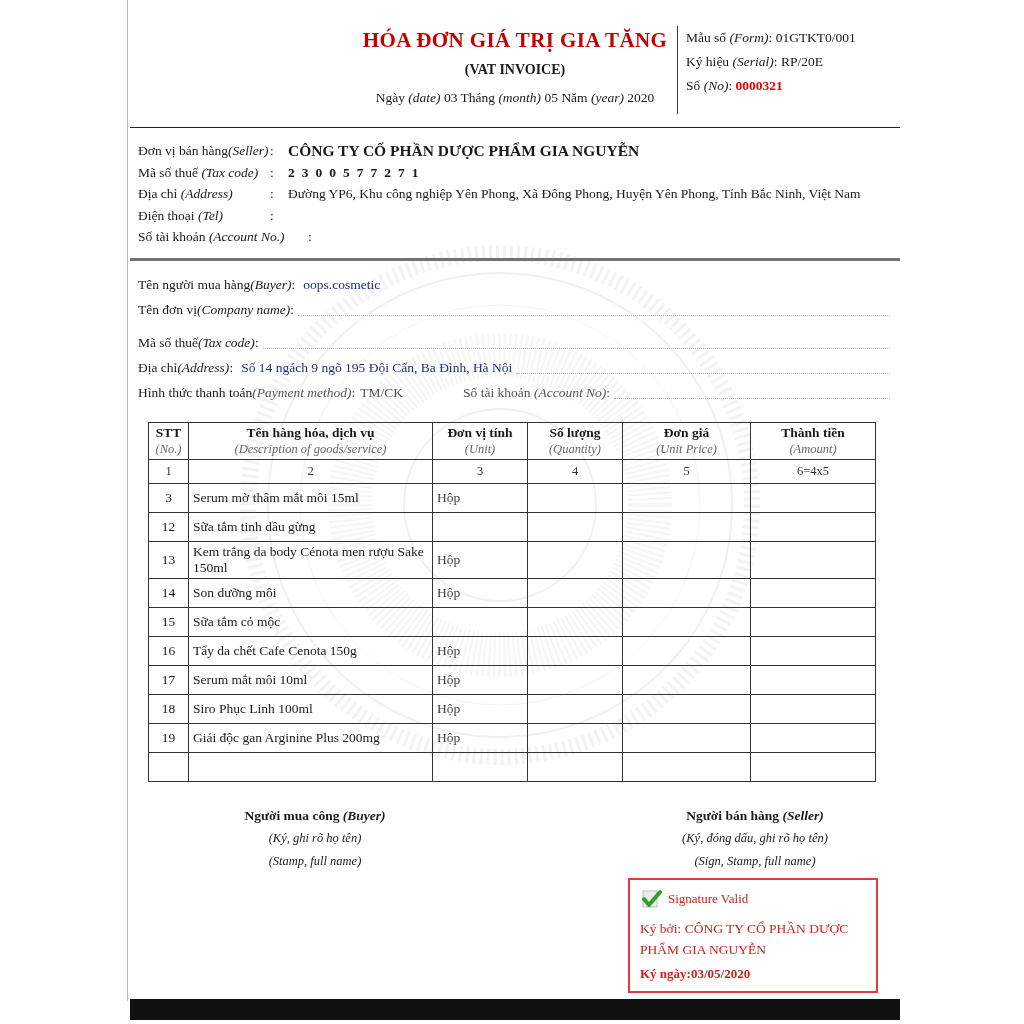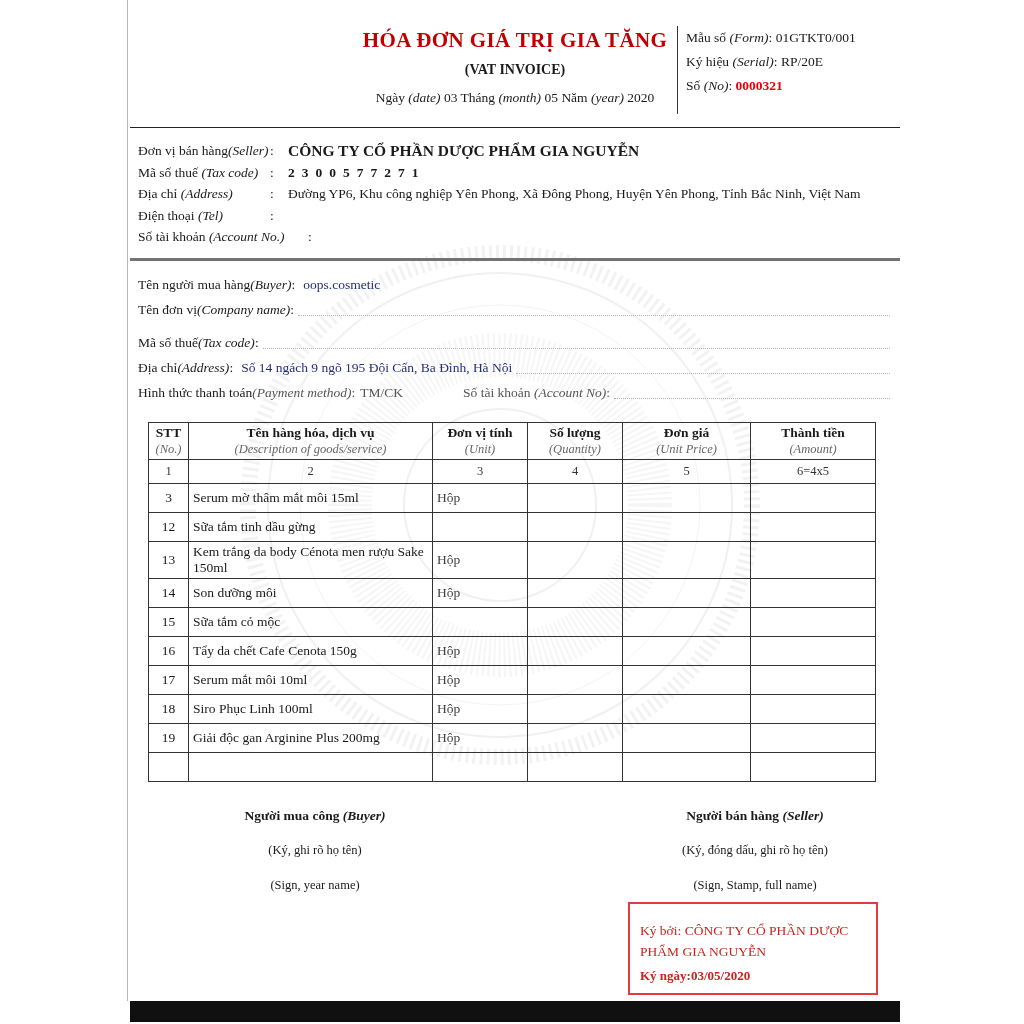--- a/index.html
+++ b/index.html
@@ -49,21 +49,21 @@
   tr.drow td { height: 29px; font-size: 13.5px; }
   td.c-no { text-align: center; }
   td.c-desc { padding-left: 7px; }
   td.c-unit { padding-left: 7px; color: #3f3f3f; }
 
   
   .signs { display: flex; margin-top: 26px; font-size: 13.5px; }
   .sign-left { margin-left: 75px; width: 220px; text-align: center; }
   .sign-right { margin-left: auto; margin-right: 25px; width: 240px; text-align: center; }
   .sign-title { font-weight: bold; }
-  .sign-sub { font-size: 12.5px; line-height: 17px; margin-top: 18px; }
+  .sign-sub { font-style: italic; font-size: 12.5px; line-height: 17px; margin-top: 6px; }
 
   
   .stamp { margin: 8px 22px 0 auto; width: 250px; border: 2px solid #e23b3b; padding: 8px 10px 9px; color: #c9231c; }
   .stamp-top { display: flex; align-items: center; gap: 6px; font-size: 13px; }
   .stamp-kyboi { margin-top: 8px; font-size: 13.5px; line-height: 21px; }
   .stamp-date { margin-top: 6px; font-size: 13px; font-weight: bold; }
 
   
   .note { margin-top: 20px; text-align: center; font-style: italic; font-size: 12.5px; }
   .bar { margin-top: 6px; height: 21px; background: #101010; color: #fff; display: flex; align-items: center;
@@ -293,30 +293,37 @@
               <td></td>
               <td></td>
             </tr>
           </tbody>
       </table>
 
       <div class="signs">
         <div class="sign-left">
           <div class="sign-title"><span>Người mua công </span><span class="it">(Buyer)</span></div>
           <div class="sign-sub">(Ký, ghi rõ họ tên)</div>
-          <div class="sign-sub">(Sign, year name)</div>
+          <div class="sign-sub">(Stamp, full name)</div>
         </div>
         <div class="sign-right">
           <div class="sign-title"><span>Người bán hàng </span><span class="it">(Seller)</span></div>
           <div class="sign-sub">(Ký, đóng dấu, ghi rõ họ tên)</div>
           <div class="sign-sub">(Sign, Stamp, full name)</div>
         </div>
       </div>
 
       <div class="stamp">
+        <div class="stamp-top">
+          <svg width="22" height="22" viewBox="0 0 22 22">
+            <rect x="3" y="3" width="14" height="16" fill="#ededed" stroke="#bdbdbd" stroke-width="1"></rect>
+            <path d="M4 11 L9 17 L20 4" fill="none" stroke="#33a02c" stroke-width="4" stroke-linecap="round" stroke-linejoin="round"></path>
+          </svg>
+          <span>Signature Valid</span>
+        </div>
         <div class="stamp-kyboi"><span>Ký bởi: </span><span>CÔNG TY CỔ PHẦN DƯỢC PHẨM GIA NGUYỄN</span></div>
         <div class="stamp-date">Ký ngày:03/05/2020</div>
       </div>
 
 
       <div class="bar">
         
         
         
       </div>

